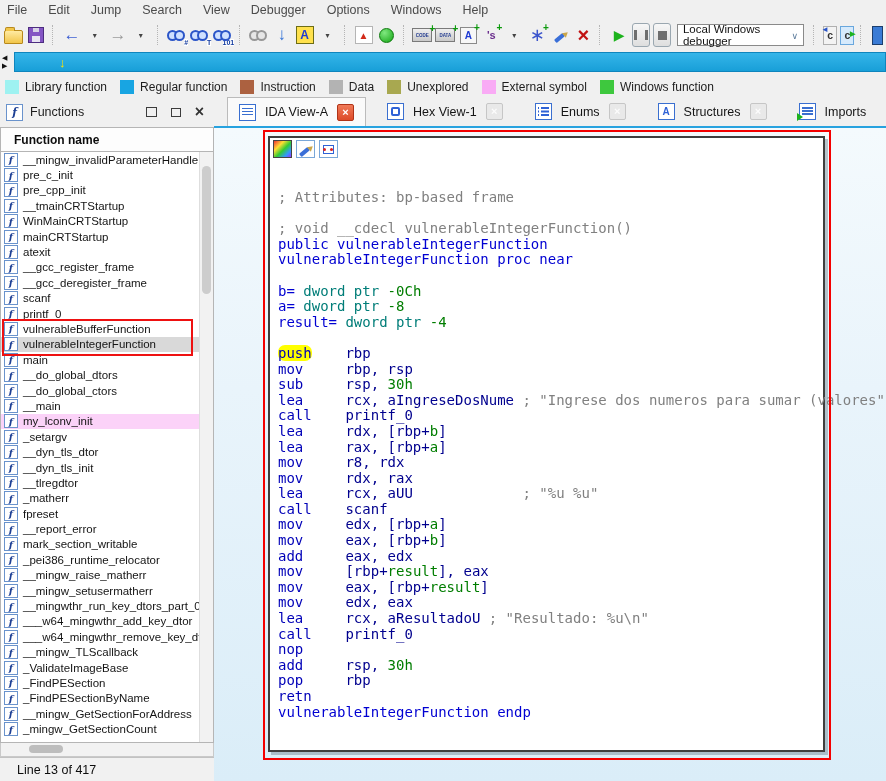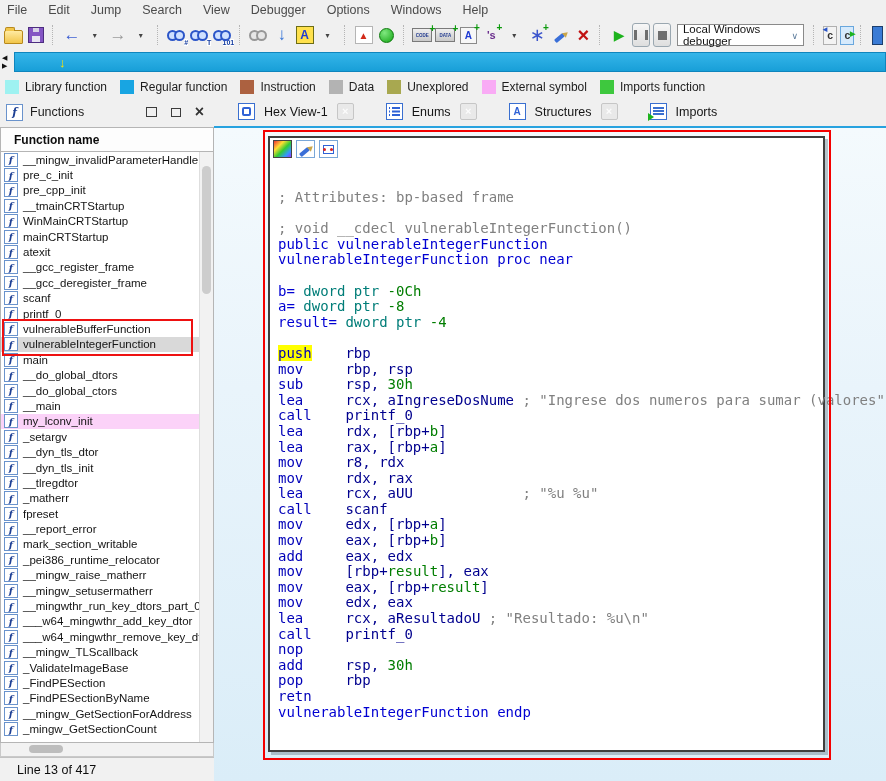--- a/index.html
+++ b/index.html
@@ -127,21 +127,21 @@
   .node-toolbar{position:absolute;top:2px;left:3px;display:flex;gap:4px;}
   .nicon{width:17px;height:16px;border:1px solid #7aa7d8;background:#fff;position:relative;display:flex;align-items:center;justify-content:center;}
   .n-palette{background:linear-gradient(135deg,#e33,#fd3 30%,#3c3 55%,#39f 80%,#93f);border-color:#444;}
   .n-edges::before{content:"";width:9px;height:7px;border:1.5px solid #2f62d6;background:#fff;}
   .n-edges::after{content:"";position:absolute;left:3px;top:7px;width:3px;height:3px;background:#d22;border-radius:50%;box-shadow:7px 0 0 #d22;}
   .code{position:absolute;left:8px;top:52px;font-family:"DejaVu Sans Mono","Liberation Mono",monospace;
         font-size:14px;line-height:15.6px;white-space:pre;}
   .cl{height:15.6px;}
   .cmt{color:#808080;} .kw{color:#0000d2;} .mn{color:#0000b8;} .reg{color:#00008e;}
   .nm{color:#00008e;} .num{color:#007d00;} .var{color:#007d00;} .typ{color:#007d78;}
-  .pl{color:#000;} .hl{background:#ffff00;}
+  .pl{color:#000;} .hl{background:#ffff00;border-radius:7px;}
 </style>
 </head>
 <body>
 
 <div class="app">
 
   <div class="menubar">
       <span class="menu-item">File</span>
       <span class="menu-item">Edit</span>
       <span class="menu-item">Jump</span>
@@ -267,21 +267,21 @@
       <span class="lg">
         <span class="sw" style="background: rgb(168, 168, 80);"></span>
         <span>Unexplored</span>
       </span>
       <span class="lg">
         <span class="sw" style="background: rgb(249, 171, 245);"></span>
         <span>External symbol</span>
       </span>
       <span class="lg">
         <span class="sw" style="background: rgb(62, 200, 62);"></span>
-        <span>Imports function</span>
+        <span>Windows function</span>
       </span>
     </div>
 
   <div class="main">
 
     <div class="left-panel">
       <div class="panel-titlebar">
         <span class="f-badge">f</span>
         <span>Functions</span>
         <span class="pspacer"></span>
@@ -453,20 +453,25 @@
           </div>
         </div>
       <div class="hscroll">
         <div class="hthumb"></div>
       </div>
       <div class="statusbar">Line 13 of 417</div>
     </div>
 
     <div class="right-area">
       <div class="tabbar">
+          <div class="tab active">
+            <span class="tabicon ti-doc"></span>
+            <span>IDA View-A</span>
+            <span class="tclose red">×</span>
+          </div>
           <div class="tab">
             <span class="tabicon ti-hex"></span>
             <span>Hex View-1</span>
             <span class="tclose gray">×</span>
           </div>
           <div class="tab">
             <span class="tabicon ti-enum"></span>
             <span>Enums</span>
             <span class="tclose gray">×</span>
           </div>

